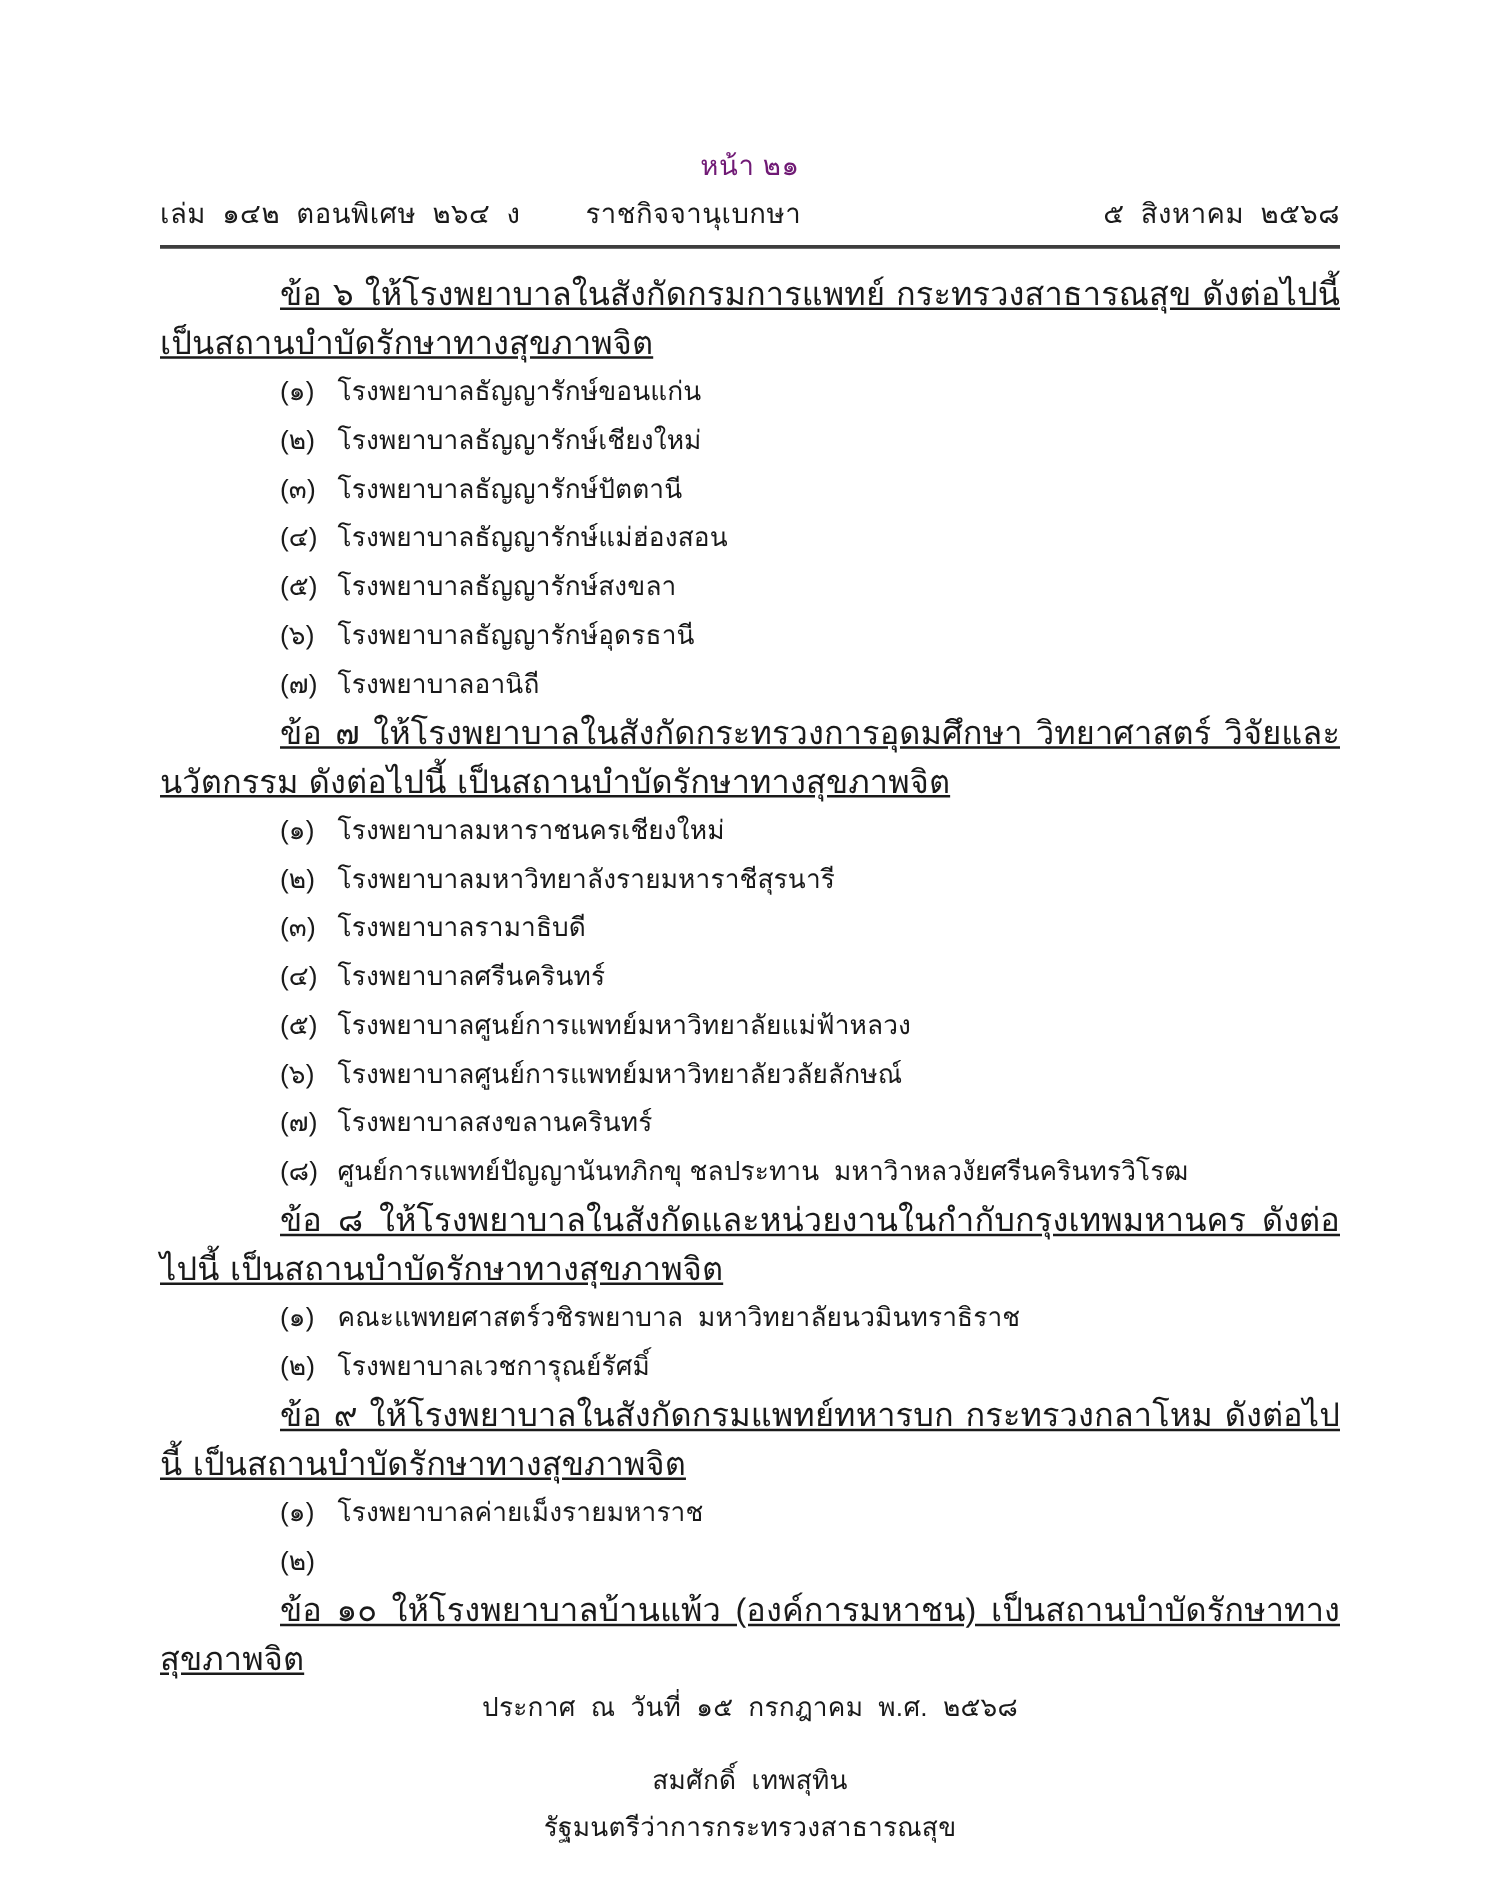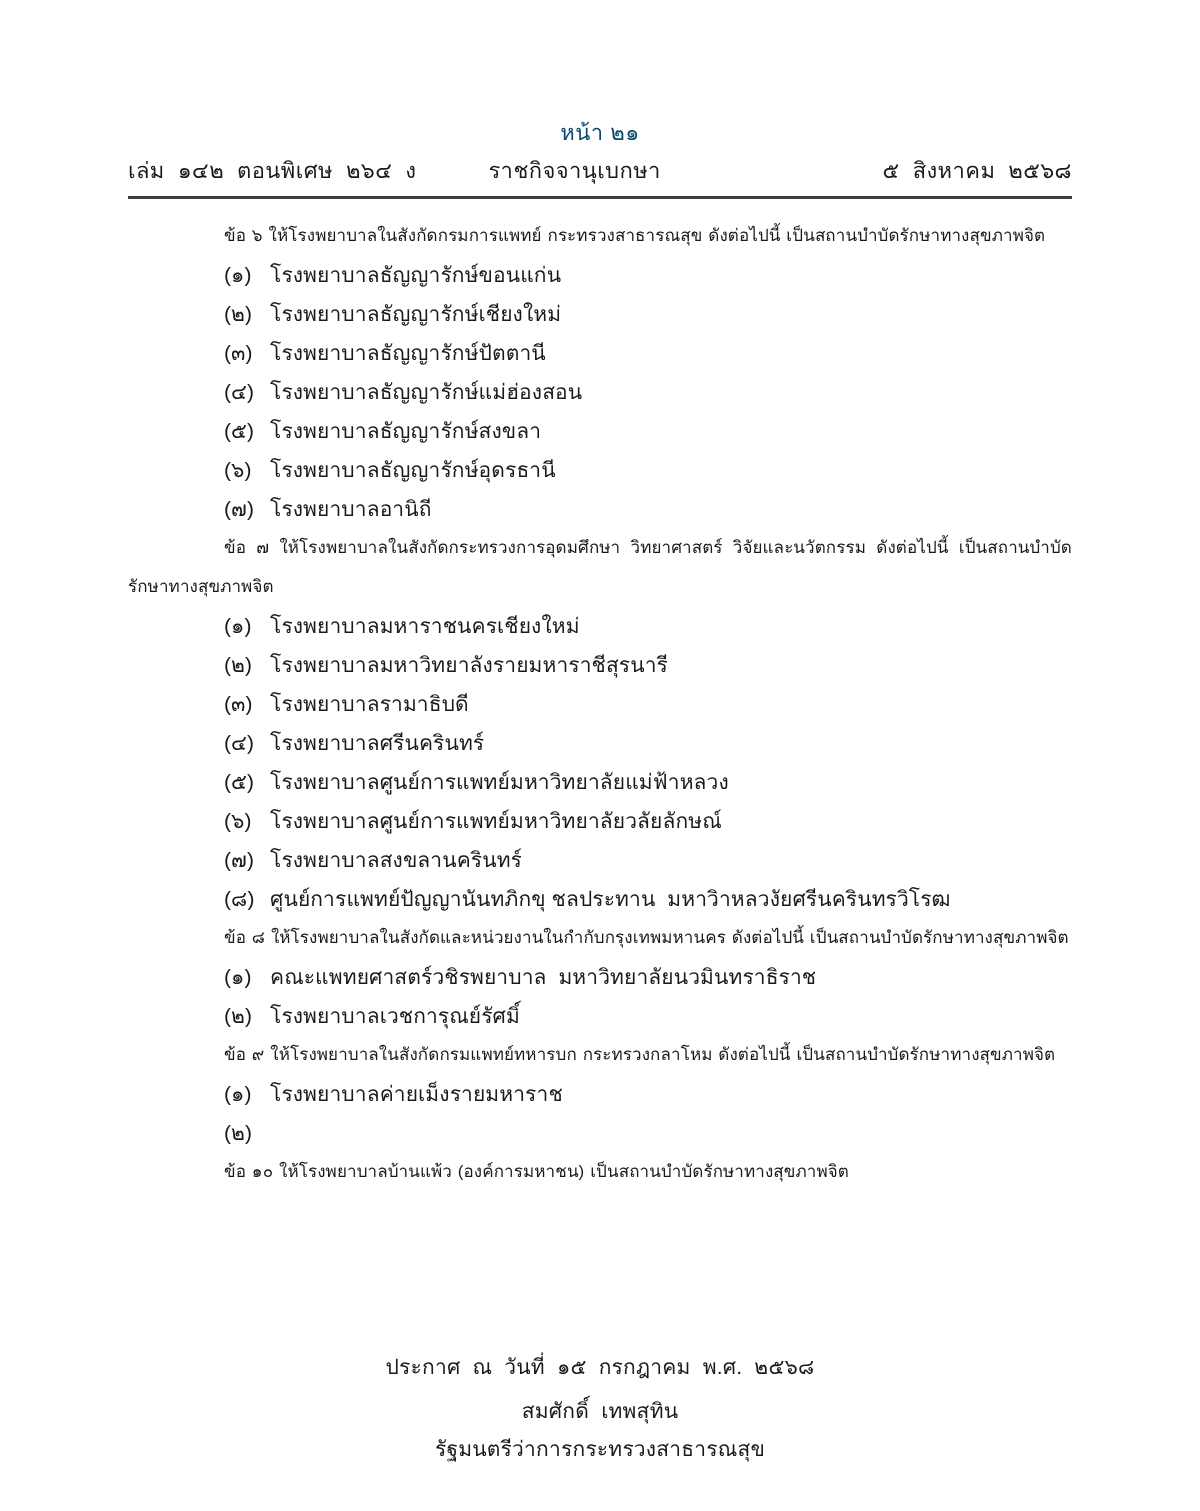--- a/index.html
+++ b/index.html
@@ -30,39 +30,39 @@
     position: absolute;
     left: 128px;
     top: 118px;
     width: 944px;
   }
   .page-number-line {
     text-align: center;
     font-size: 22px;
     line-height: 30px;
     letter-spacing: 0.5px;
-    color: #0c4a6e;
+    color: #701a75;
   }
   .gazette-line {
     display: flex;
     align-items: baseline;
     justify-content: space-between;
     font-size: 22px;
     line-height: 34px;
     letter-spacing: 0.4px;
     margin-top: 6px;
   }
   .gazette-volume {
     white-space: pre;
     flex: 0 0 auto;
   }
   .gazette-title {
     white-space: pre;
     flex: 0 0 auto;
-    margin-left: 72px;
+    margin-left: 52px;
     margin-right: auto;
   }
   .gazette-date {
     white-space: pre;
     flex: 0 0 auto;
     text-align: center;
   }
   .rule {
     position: absolute;
     left: 128px;
@@ -74,28 +74,29 @@
 
   
   .content {
     position: absolute;
     left: 128px;
     top: 216px;
     width: 944px;
   }
 
   .clause {
-    font-size: 17px;
+    font-size: 26px;
     line-height: 39px;
     text-align: justify;
     text-justify: inter-word;
     text-indent: 96px;
     letter-spacing: 0.1px;
     margin: 0;
     word-spacing: 1px;
+    text-decoration: underline;
   }
 
   .items {
     list-style: none;
     margin: 0;
     padding: 0;
   }
   .item {
     font-size: 21px;
     line-height: 39px;
@@ -119,21 +120,21 @@
     position: absolute;
     left: 128px;
     top: 1348px;
     width: 944px;
     text-align: center;
     font-size: 21px;
     line-height: 38px;
     letter-spacing: 0.2px;
   }
   .closing div { white-space: pre; }
-  .closing .date-line { margin-bottom: 6px; }
+  .closing .date-line { margin-bottom: 20px; }
   .closing .signer { }
   .closing .signer-title { }
 </style>
 </head>
 <body>
 
 <div class="page">
 
   <div class="masthead">
     <div class="page-number-line">หน้า ๒๑</div>

